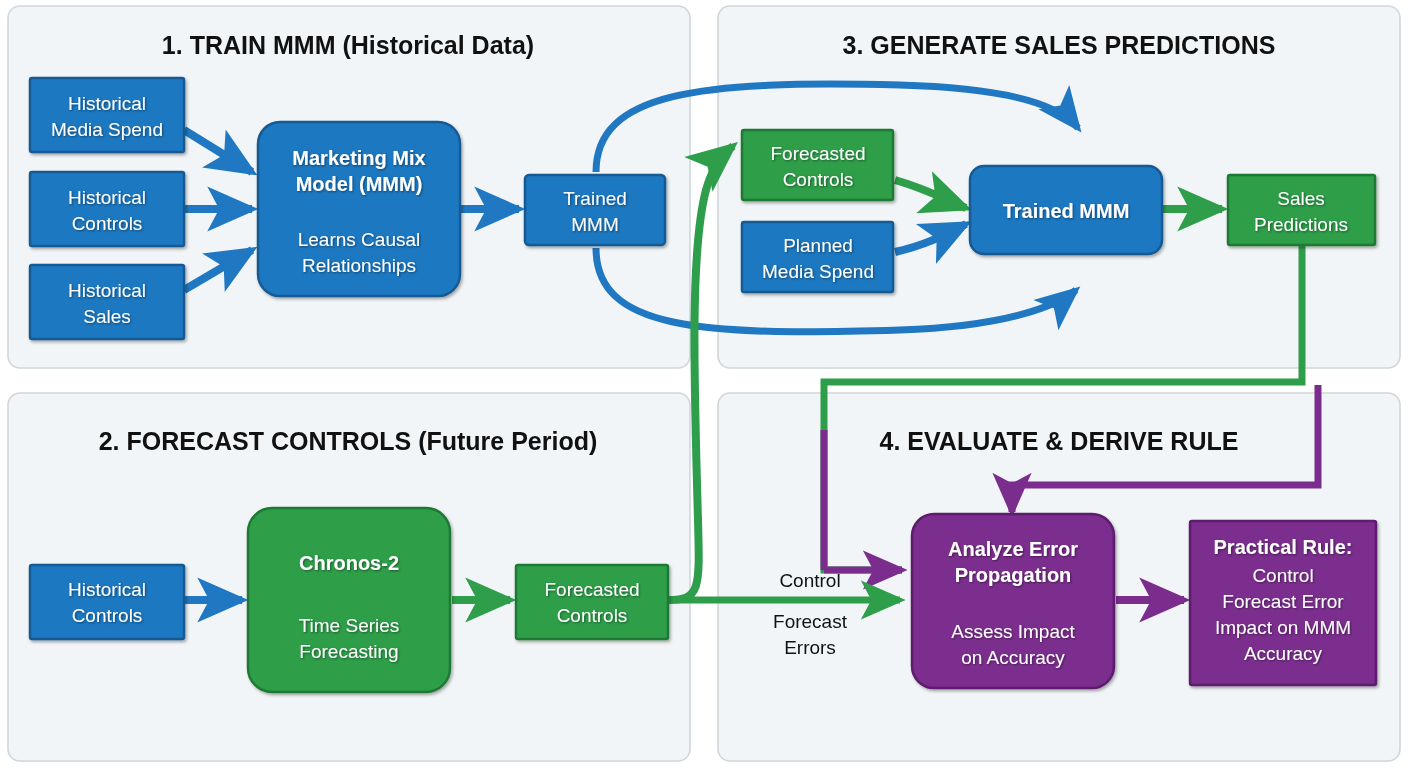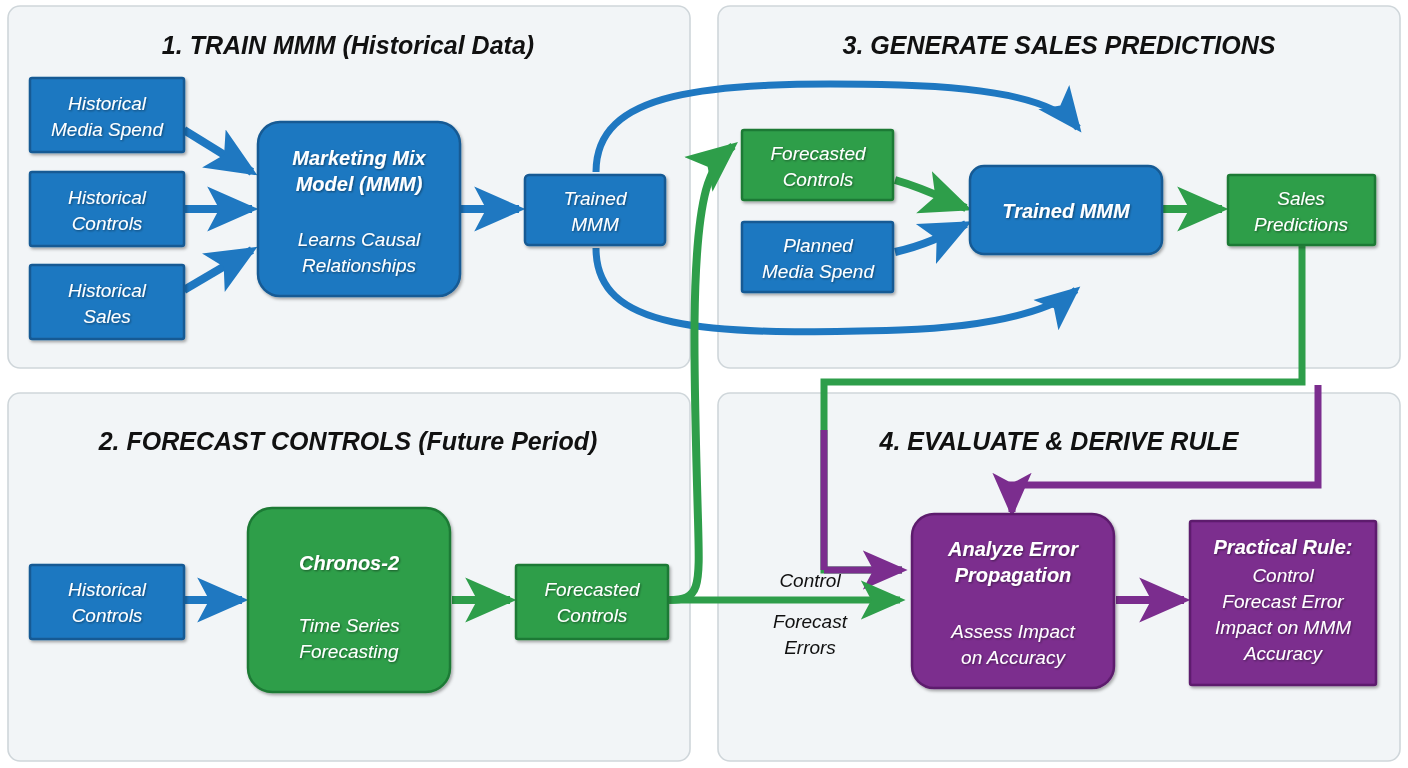--- a/index.html
+++ b/index.html
@@ -1,17 +1,17 @@
 <!DOCTYPE html>
 <html><head>
 <meta charset="utf-8">
 <style>
   html,body{margin:0;padding:0;background:#ffffff;}
   body{width:1408px;height:768px;font-family:"Liberation Sans",sans-serif;overflow:hidden;}
-  #stage{position:relative;width:1172px;height:768px;font-style:italic;}
+  #stage{position:relative;width:1172px;height:768px;}
   svg{position:absolute;top:0;left:0;width:1408px;height:768px;}
   .panel-title{font-weight:bold;font-size:25px;fill:#111111;text-anchor:middle;
     font-family:"Liberation Sans",sans-serif;}
   .nodetxt{fill:#ffffff;text-anchor:middle;font-family:"Liberation Sans",sans-serif;
     font-size:19px;}
   .nodetxt.b{font-weight:bold;font-size:20px;}
   .lbl{fill:#111111;text-anchor:middle;font-family:"Liberation Sans",sans-serif;font-size:19px;}
   .shadow{filter:url(#sh);}
 </style>
 </head>

